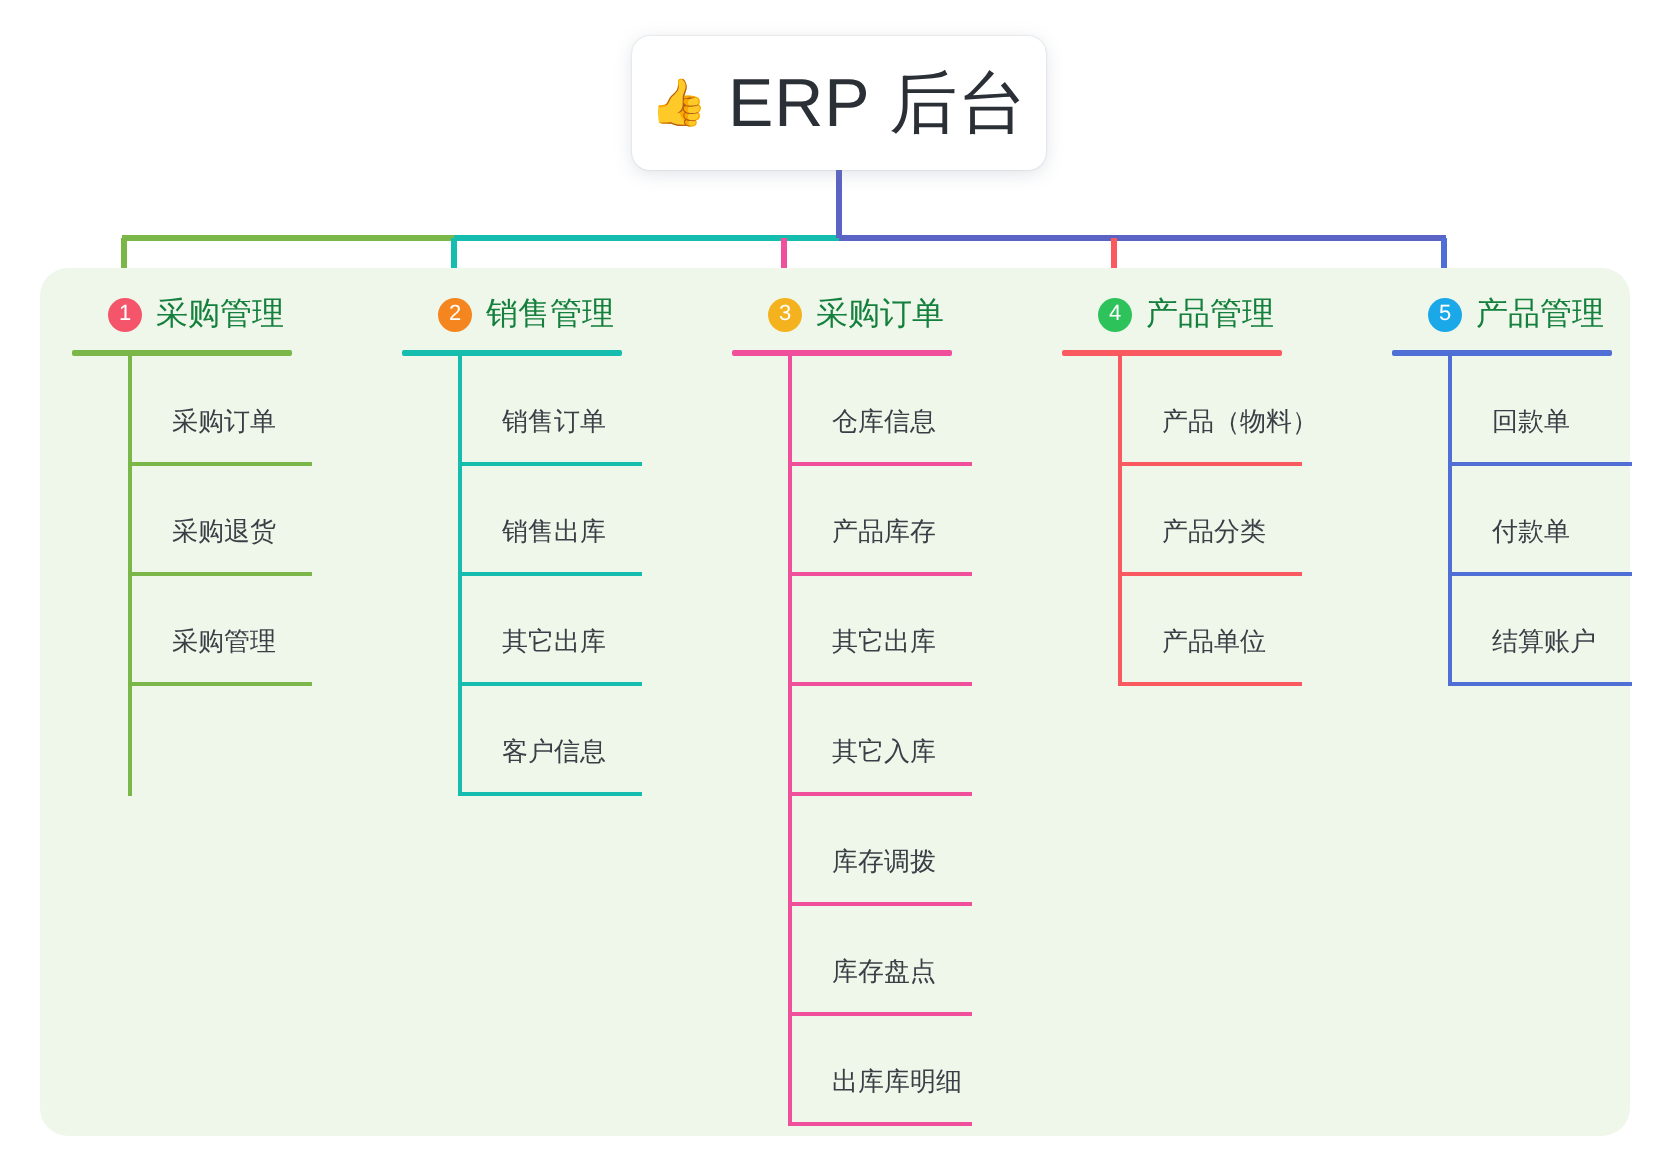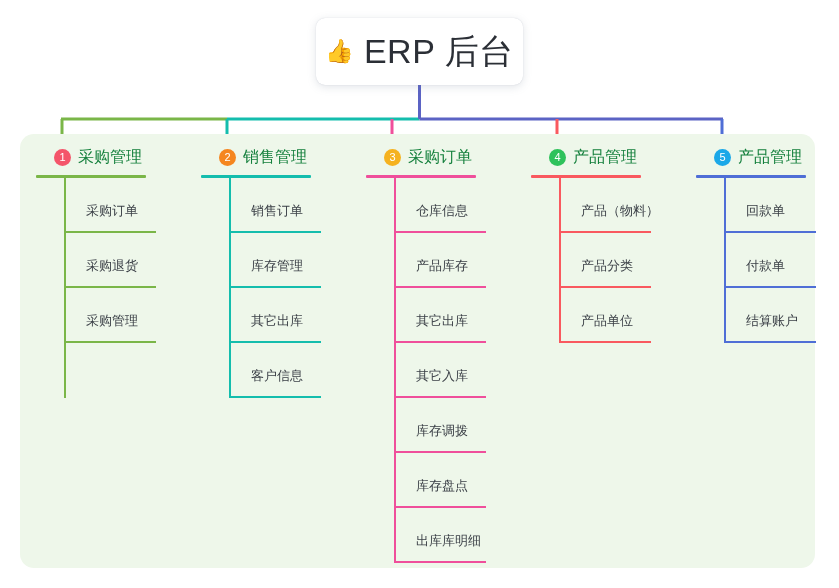--- a/index.html
+++ b/index.html
@@ -193,21 +193,21 @@
           <span class="col-title">销售管理</span>
         </div>
         <div class="head-rule" style="background: rgb(20, 189, 173); width: 110px;"></div>
         <div class="items">
           <div class="spine" style="background: rgb(20, 189, 173); height: 220px;"></div>
           <div class="item">
             <span class="item-label">销售订单</span>
             <div class="item-rule" style="background: rgb(20, 189, 173);"></div>
           </div>
           <div class="item">
-            <span class="item-label">库存管理</span>
+            <span class="item-label">销售出库</span>
             <div class="item-rule" style="background: rgb(20, 189, 173);"></div>
           </div>
           <div class="item">
             <span class="item-label">其它出库</span>
             <div class="item-rule" style="background: rgb(20, 189, 173);"></div>
           </div>
           <div class="item">
             <span class="item-label">客户信息</span>
             <div class="item-rule" style="background: rgb(20, 189, 173);"></div>
           </div>

